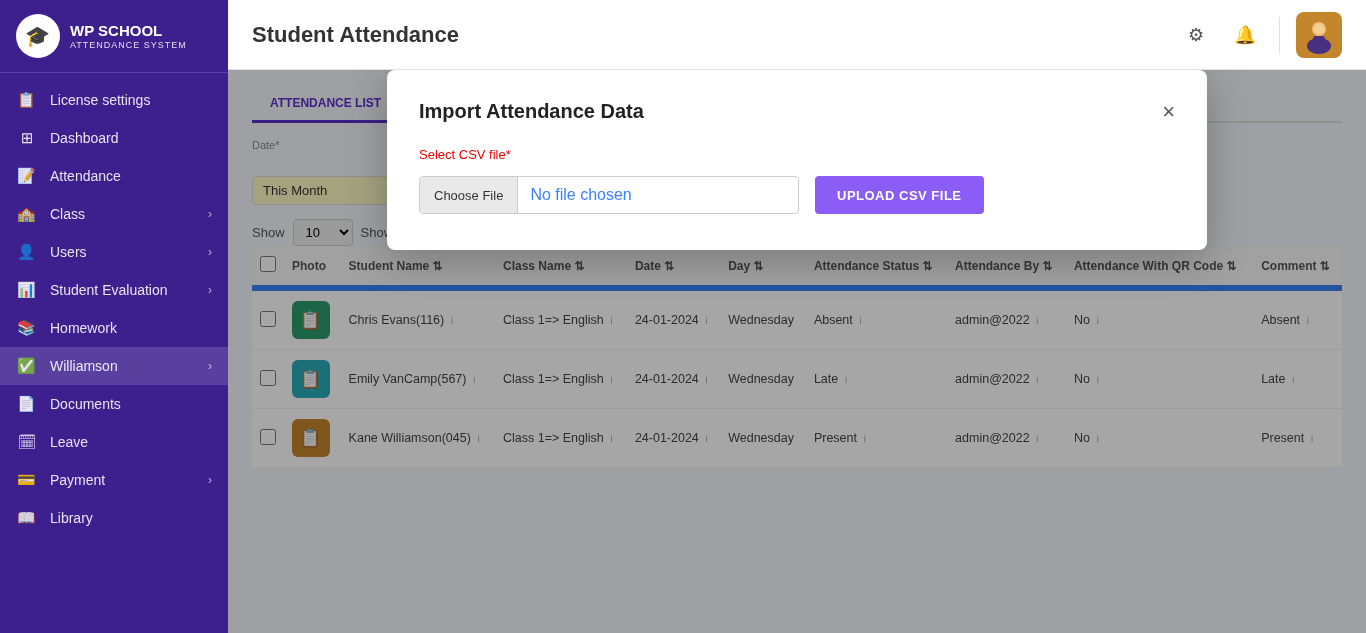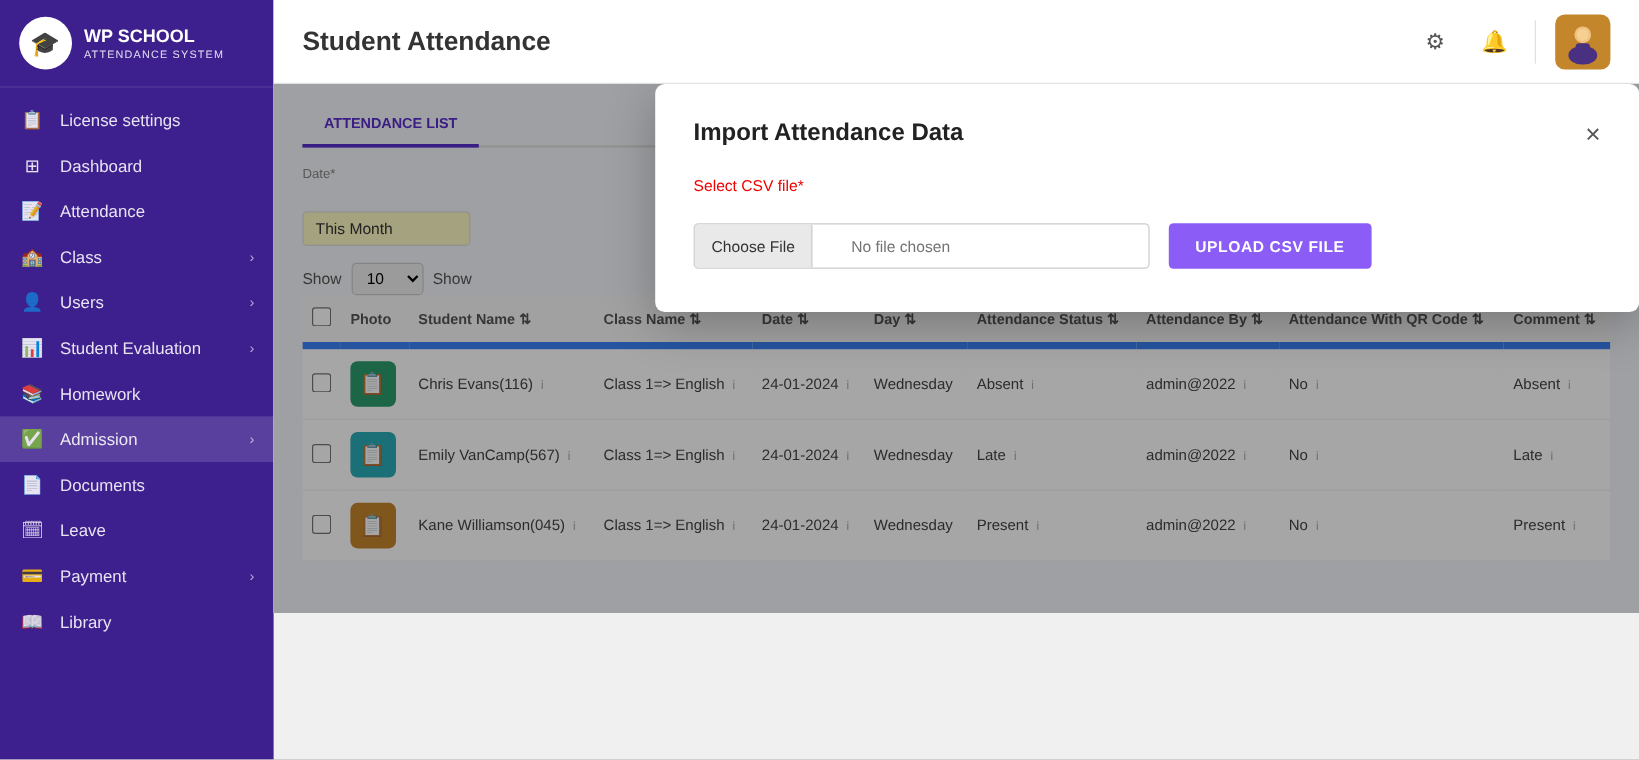--- a/index.html
+++ b/index.html
@@ -52,21 +52,21 @@
     .nav-item.active { background: rgba(255,255,255,0.15); }
     .nav-item .nav-icon { width: 22px; margin-right: 12px; text-align: center; font-size: 15px; }
     .nav-item .nav-arrow { margin-left: auto; font-size: 12px; opacity: 0.7; }
 
     
     .main {
       flex: 1;
       display: flex;
       flex-direction: column;
       background: #f5f6fa;
-      height: 511px;
+      height: 633px;
       overflow: hidden;
       position: relative;
     }
 
     
     .header {
       background: #fff;
       padding: 0 24px;
       height: 70px;
       display: flex;
@@ -158,21 +158,21 @@
     .checkbox { width: 16px; height: 16px; cursor: pointer; }
 
     
     .overlay {
       position: absolute;
       top: 0; left: 0; right: 0; bottom: 0;
       background: rgba(0,0,0,0.35);
       z-index: 100;
       display: flex;
       align-items: flex-start;
-      justify-content: flex-end;
+      justify-content: center;
     }
 
     
     .modal {
       background: #fff;
       border-radius: 8px;
       width: 820px;
       max-width: 95%;
       padding: 30px 32px 36px;
       position: relative;
@@ -187,21 +187,21 @@
     .modal-title { font-size: 20px; font-weight: 600; color: #222; }
     .modal-close {
       font-size: 22px;
       color: #555;
       cursor: pointer;
       background: none;
       border: none;
       line-height: 1;
     }
     .modal-body {}
-    .field-label { font-size: 13px; color: #555; margin-bottom: 24px; }
+    .field-label { font-size: 13px; color: #555; margin-bottom: 14px; }
     .field-label span { color: #e00; }
     .file-row { display: flex; align-items: center; gap: 16px; }
     .file-input-wrap {
       display: flex;
       align-items: center;
       border: 1px solid #ccc;
       border-radius: 4px;
       overflow: hidden;
       height: 38px;
       flex: 1;
@@ -213,23 +213,22 @@
       border-right: 1px solid #ccc;
       padding: 0 14px;
       height: 100%;
       font-size: 13px;
       cursor: pointer;
       color: #333;
       white-space: nowrap;
     }
     .file-name {
       padding: 0 12px;
-      font-size: 13px;
-      color: #737373;
-      margin-left: 20px;
+      font-size: 16px;
+      color: #3b82f6;
     }
     .upload-btn {
       background: #8b5cf6;
       color: #fff;
       border: none;
       border-radius: 4px;
       padding: 0 22px;
       height: 38px;
       font-size: 13px;
       font-weight: 700;
@@ -276,21 +275,21 @@
       <span class="nav-icon">📊</span>
       <span>Student Evaluation</span>
       <span class="nav-arrow">›</span>
     </div>
     <div class="nav-item">
       <span class="nav-icon">📚</span>
       <span>Homework</span>
     </div>
     <div class="nav-item active">
       <span class="nav-icon">✅</span>
-      <span>Admission</span>
+      <span>Williamson</span>
       <span class="nav-arrow">›</span>
     </div>
     <div class="nav-item">
       <span class="nav-icon">📄</span>
       <span>Documents</span>
     </div>
     <div class="nav-item">
       <span class="nav-icon">🗓</span>
       <span>Leave</span>
     </div>

